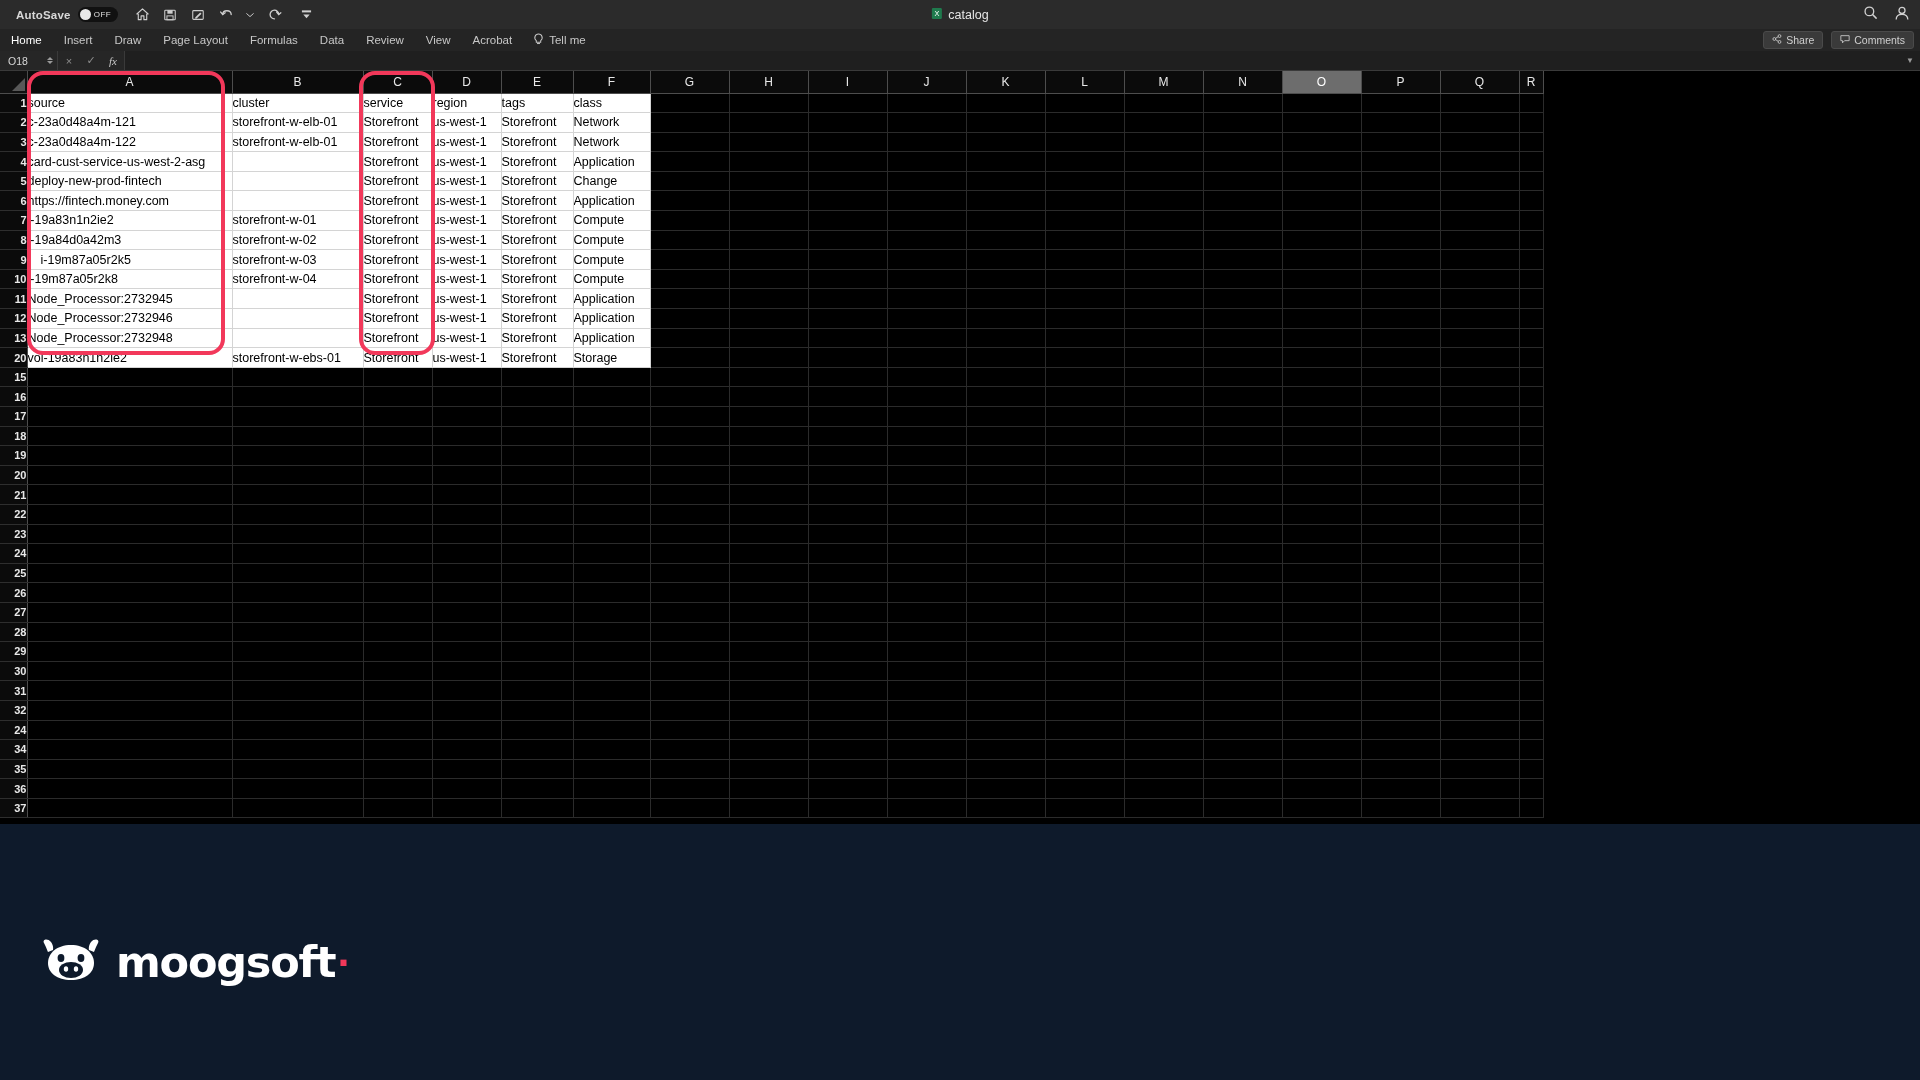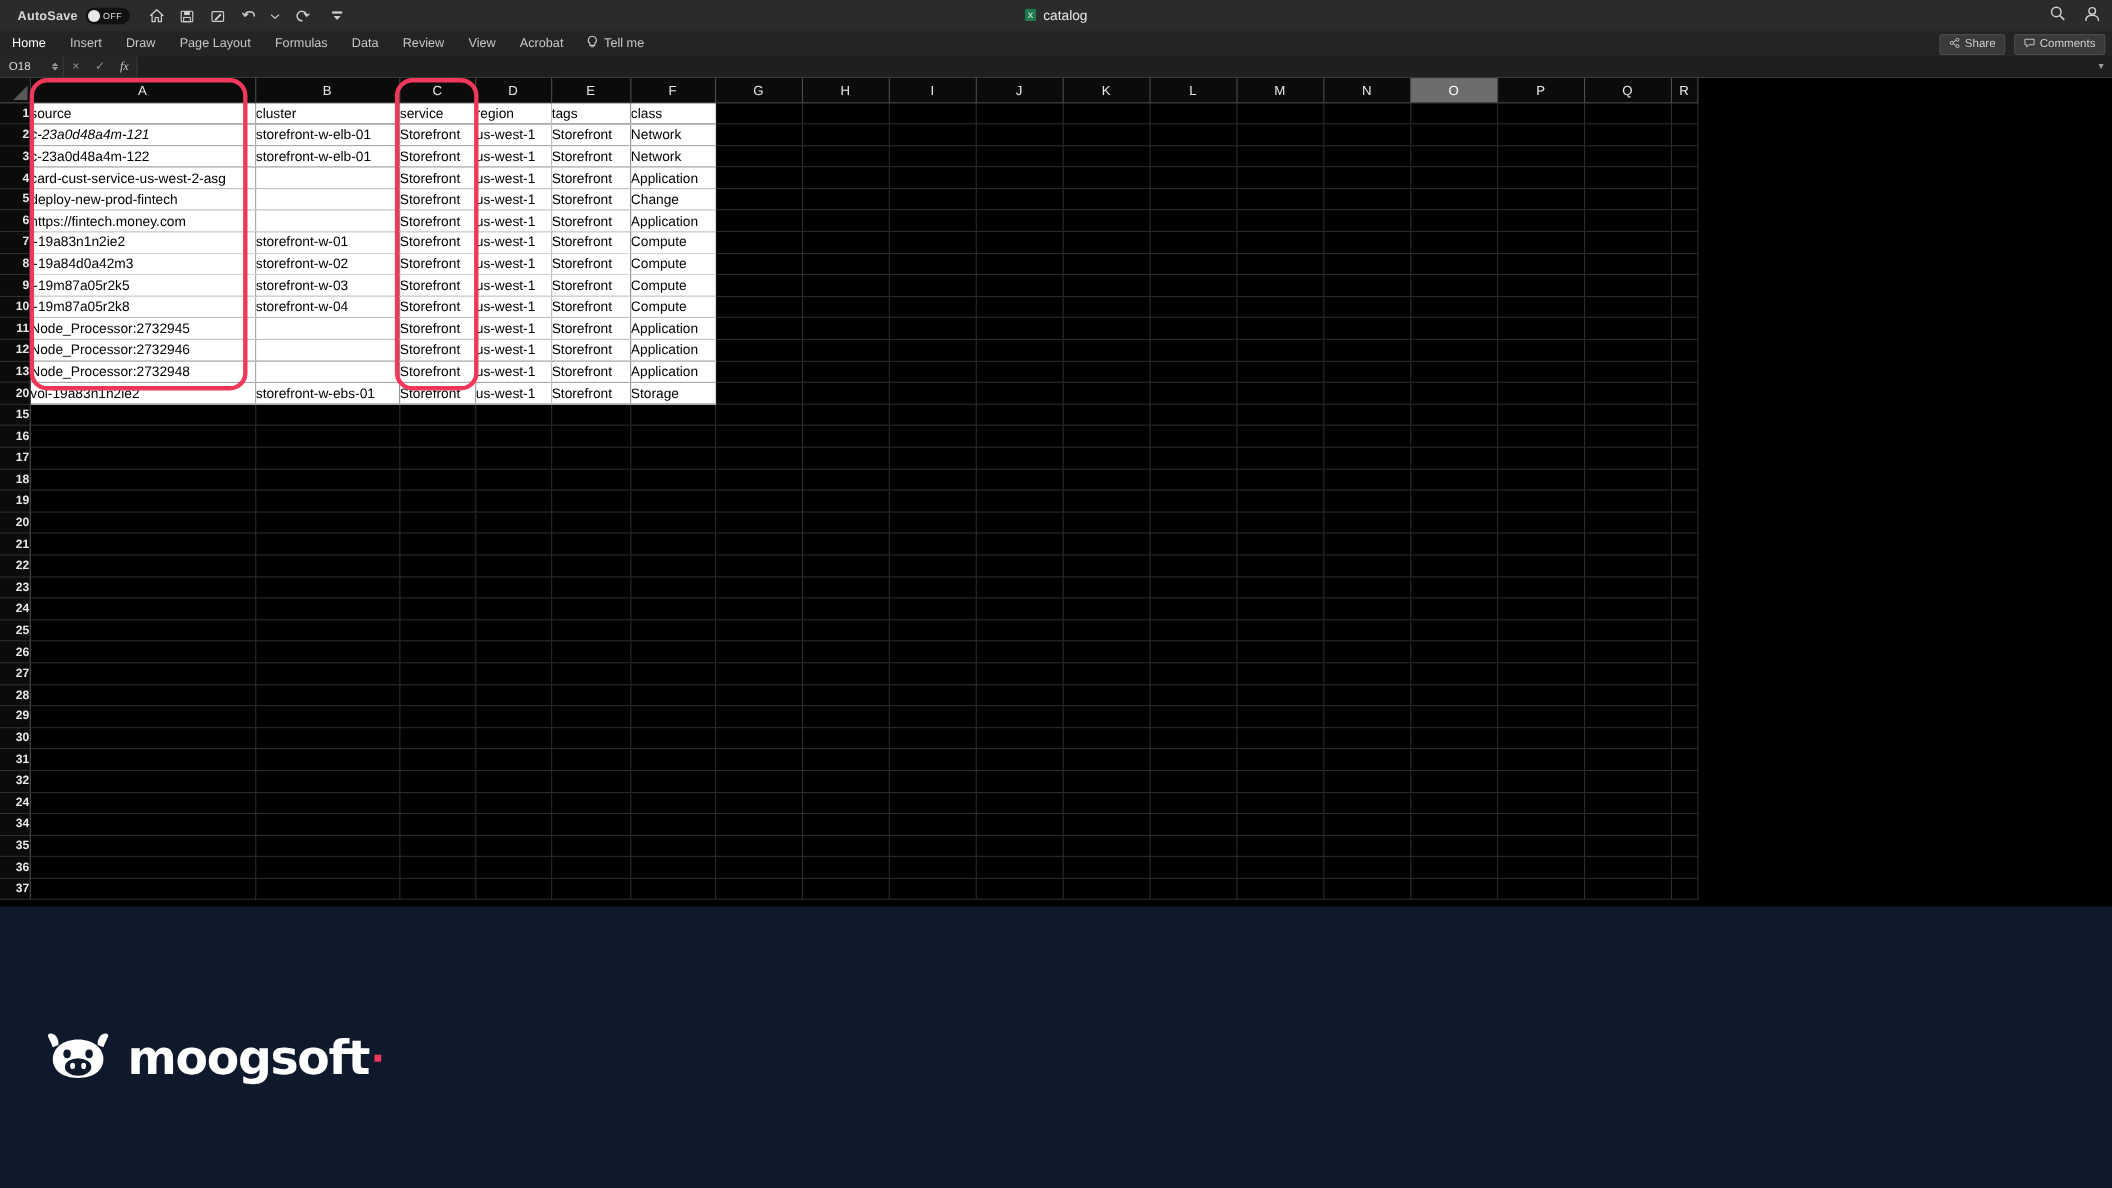--- a/index.html
+++ b/index.html
@@ -312,21 +312,21 @@
           <td class="cell empty-right" style="width: 79px;"></td>
           <td class="cell empty-right" style="width: 79px;"></td>
           <td class="cell empty-right" style="width: 79px;"></td>
           <td class="cell empty-right" style="width: 79px;"></td>
           <td class="cell empty-right" style="width: 79px;"></td>
           <td class="cell empty-right" style="width: 79px;"></td>
           <td class="cell empty-right" style="width: 24px;"></td>
         </tr>
         <tr>
           <td class="rowhead">2</td>
-          <td class="cell" style="width: 205px; font-style: italic;">c-23a0d48a4m-121</td>
+          <td class="cell" style="width: 205px;">c-23a0d48a4m-121</td>
           <td class="cell" style="width: 131px;">storefront-w-elb-01</td>
           <td class="cell" style="width: 69px;">Storefront</td>
           <td class="cell" style="width: 69px;">us-west-1</td>
           <td class="cell" style="width: 72px;">Storefront</td>
           <td class="cell" style="width: 77px;">Network</td>
           <td class="cell empty-right" style="width: 79px;"></td>
           <td class="cell empty-right" style="width: 79px;"></td>
           <td class="cell empty-right" style="width: 79px;"></td>
           <td class="cell empty-right" style="width: 79px;"></td>
           <td class="cell empty-right" style="width: 79px;"></td>
@@ -459,21 +459,21 @@
           <td class="cell empty-right" style="width: 79px;"></td>
           <td class="cell empty-right" style="width: 79px;"></td>
           <td class="cell empty-right" style="width: 79px;"></td>
           <td class="cell empty-right" style="width: 79px;"></td>
           <td class="cell empty-right" style="width: 79px;"></td>
           <td class="cell empty-right" style="width: 79px;"></td>
           <td class="cell empty-right" style="width: 24px;"></td>
         </tr>
         <tr>
           <td class="rowhead">9</td>
-          <td class="cell" style="width: 205px;">i-19m87a05r2k5</td>
+          <td class="cell" style="width: 205px; padding-left: 13px;">i-19m87a05r2k5</td>
           <td class="cell" style="width: 131px;">storefront-w-03</td>
           <td class="cell" style="width: 69px;">Storefront</td>
           <td class="cell" style="width: 69px;">us-west-1</td>
           <td class="cell" style="width: 72px;">Storefront</td>
           <td class="cell" style="width: 77px;">Compute</td>
           <td class="cell empty-right" style="width: 79px;"></td>
           <td class="cell empty-right" style="width: 79px;"></td>
           <td class="cell empty-right" style="width: 79px;"></td>
           <td class="cell empty-right" style="width: 79px;"></td>
           <td class="cell empty-right" style="width: 79px;"></td>

